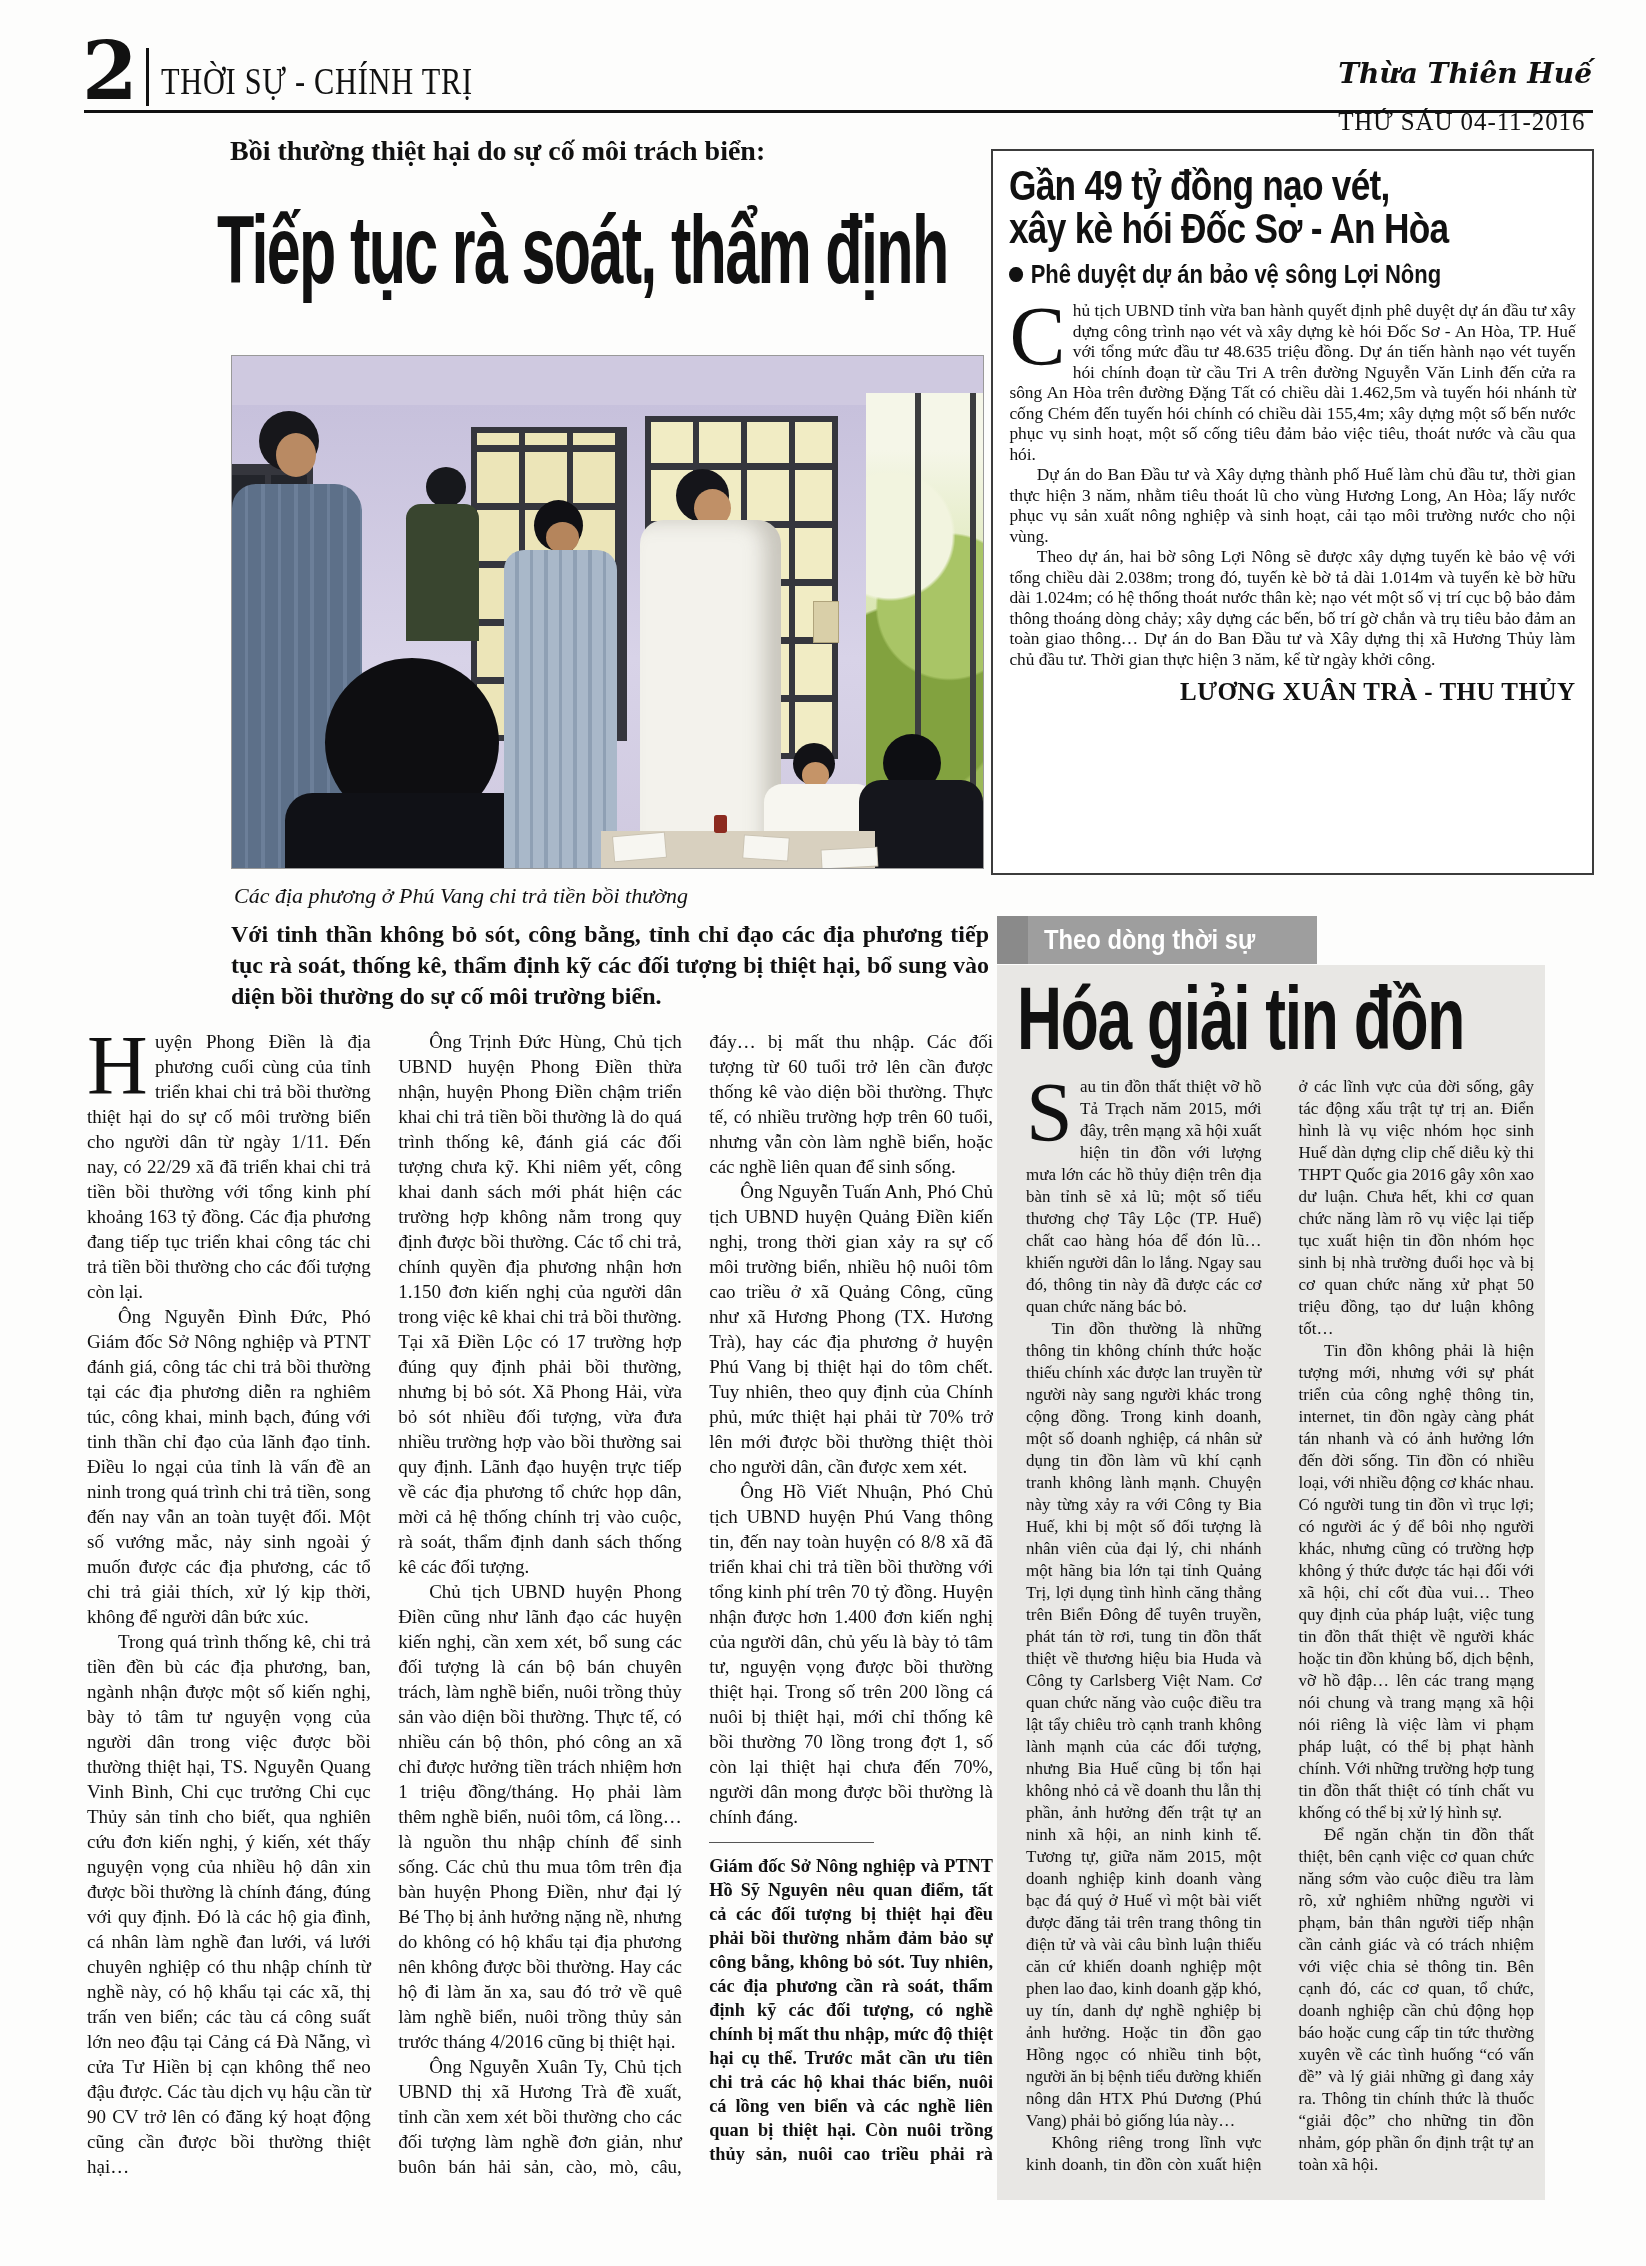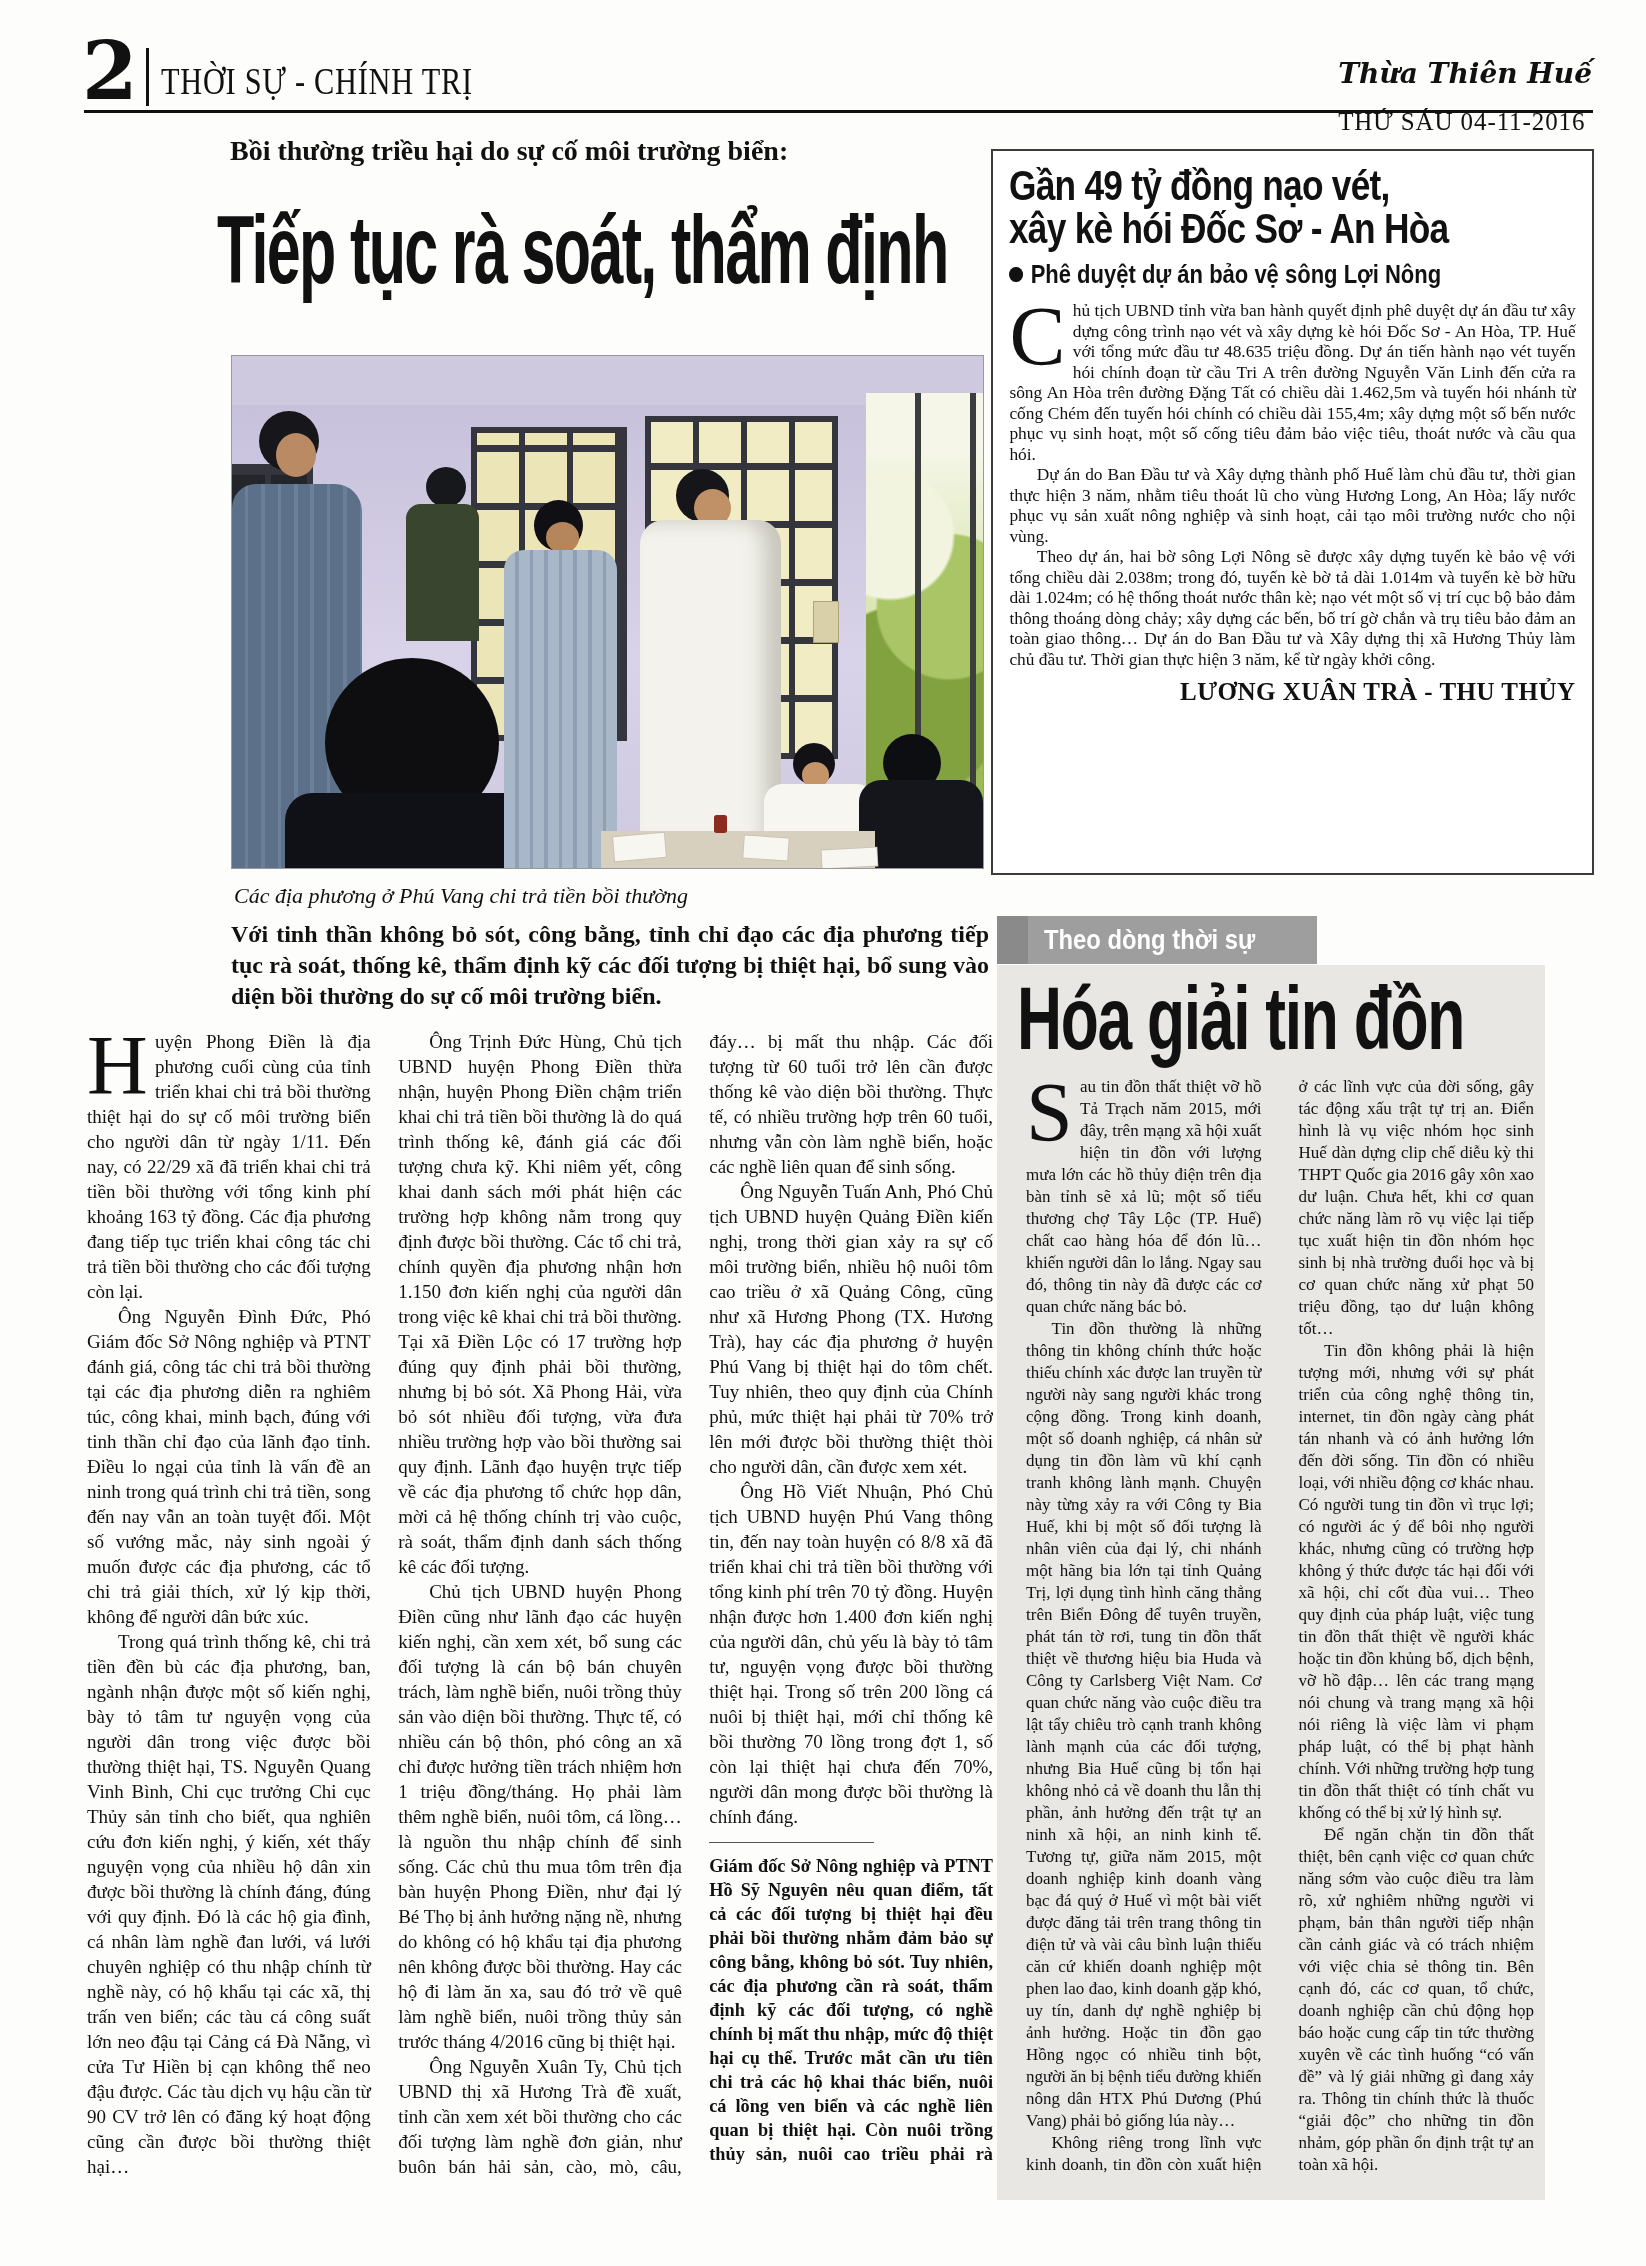--- a/index.html
+++ b/index.html
@@ -100,21 +100,21 @@
 
 <div class="abs page-num">2</div>
 <div class="abs head-vrule"></div>
 <div class="abs section-title">THỜI SỰ - CHÍNH TRỊ</div>
 <div class="abs mast-group">
   <span class="masthead">Thừa Thiên Huế</span>
   <span class="issue-date">THỨ SÁU 04-11-2016</span>
 </div>
 <div class="abs head-rule"></div>
 
-<div class="abs kicker">Bồi thường triều hại do sự cố môi trường biển:</div>
+<div class="abs kicker">Bồi thường thiệt hại do sự cố môi trách biển:</div>
 <div class="abs headline">Tiếp tục rà soát, thẩm định</div>
 
 <div class="abs photo">
   <div class="ph-wall"></div>
   <div class="win w-left">
       <div class="win-grid"></div>
     </div>
   <div class="win w-c1">
       <div class="win-grid"></div>
     </div>

